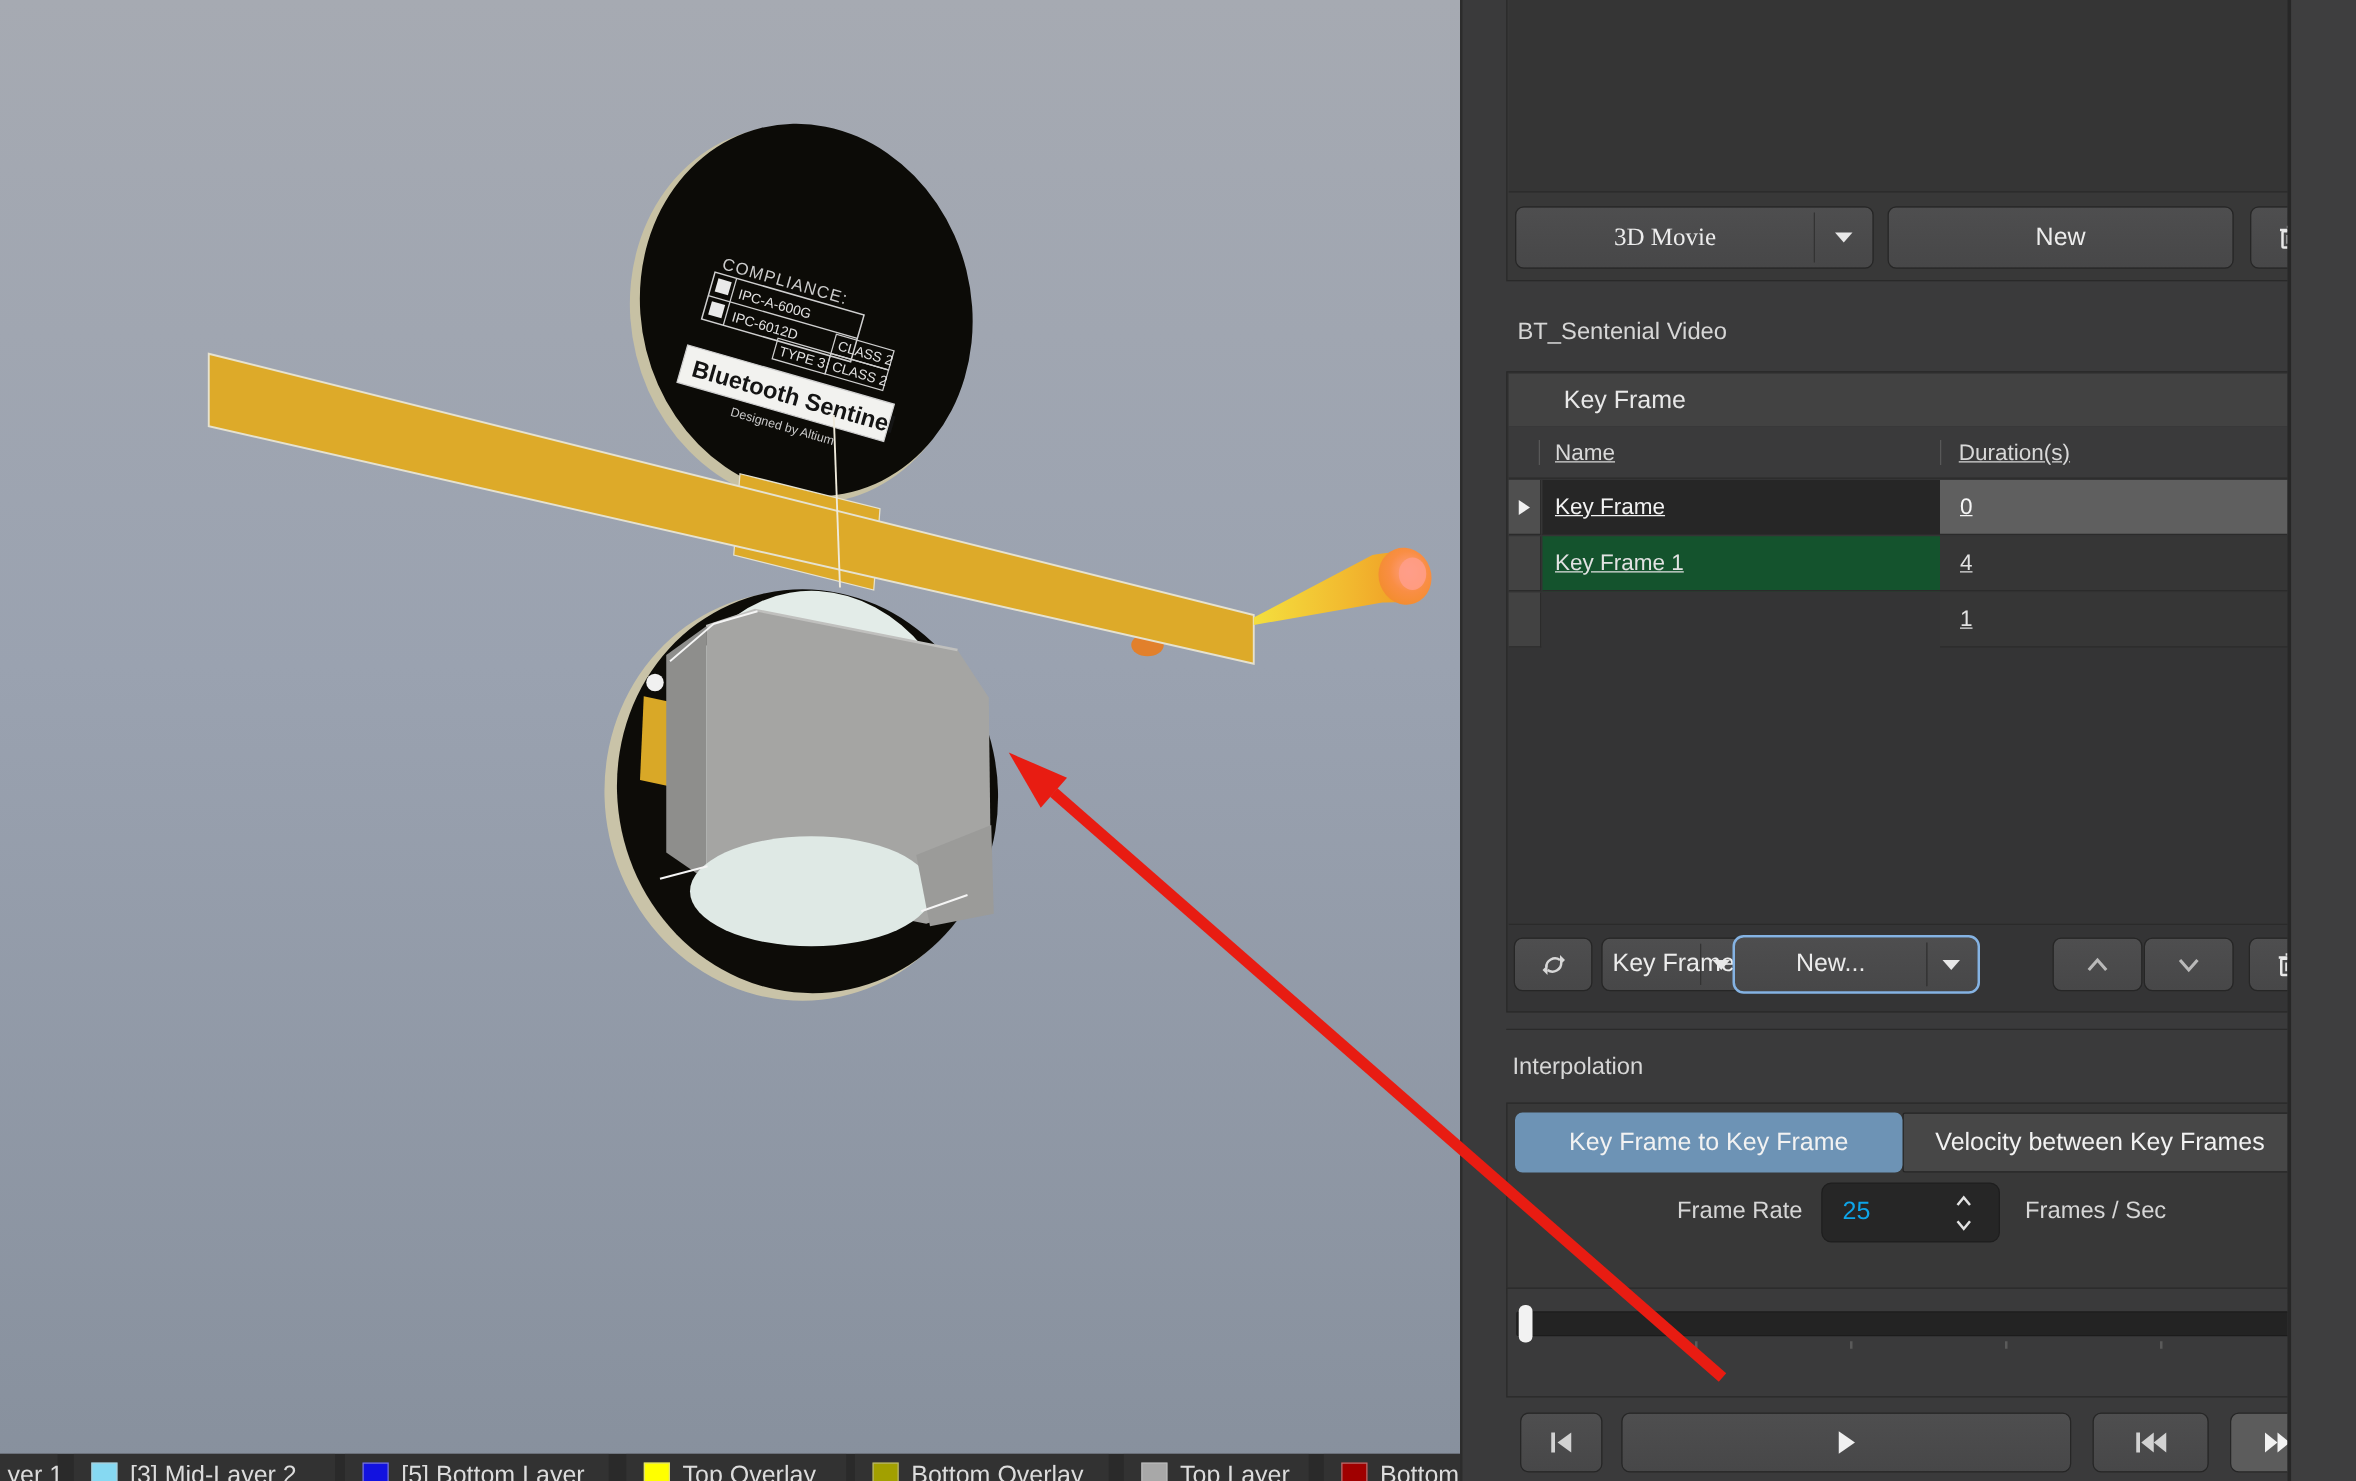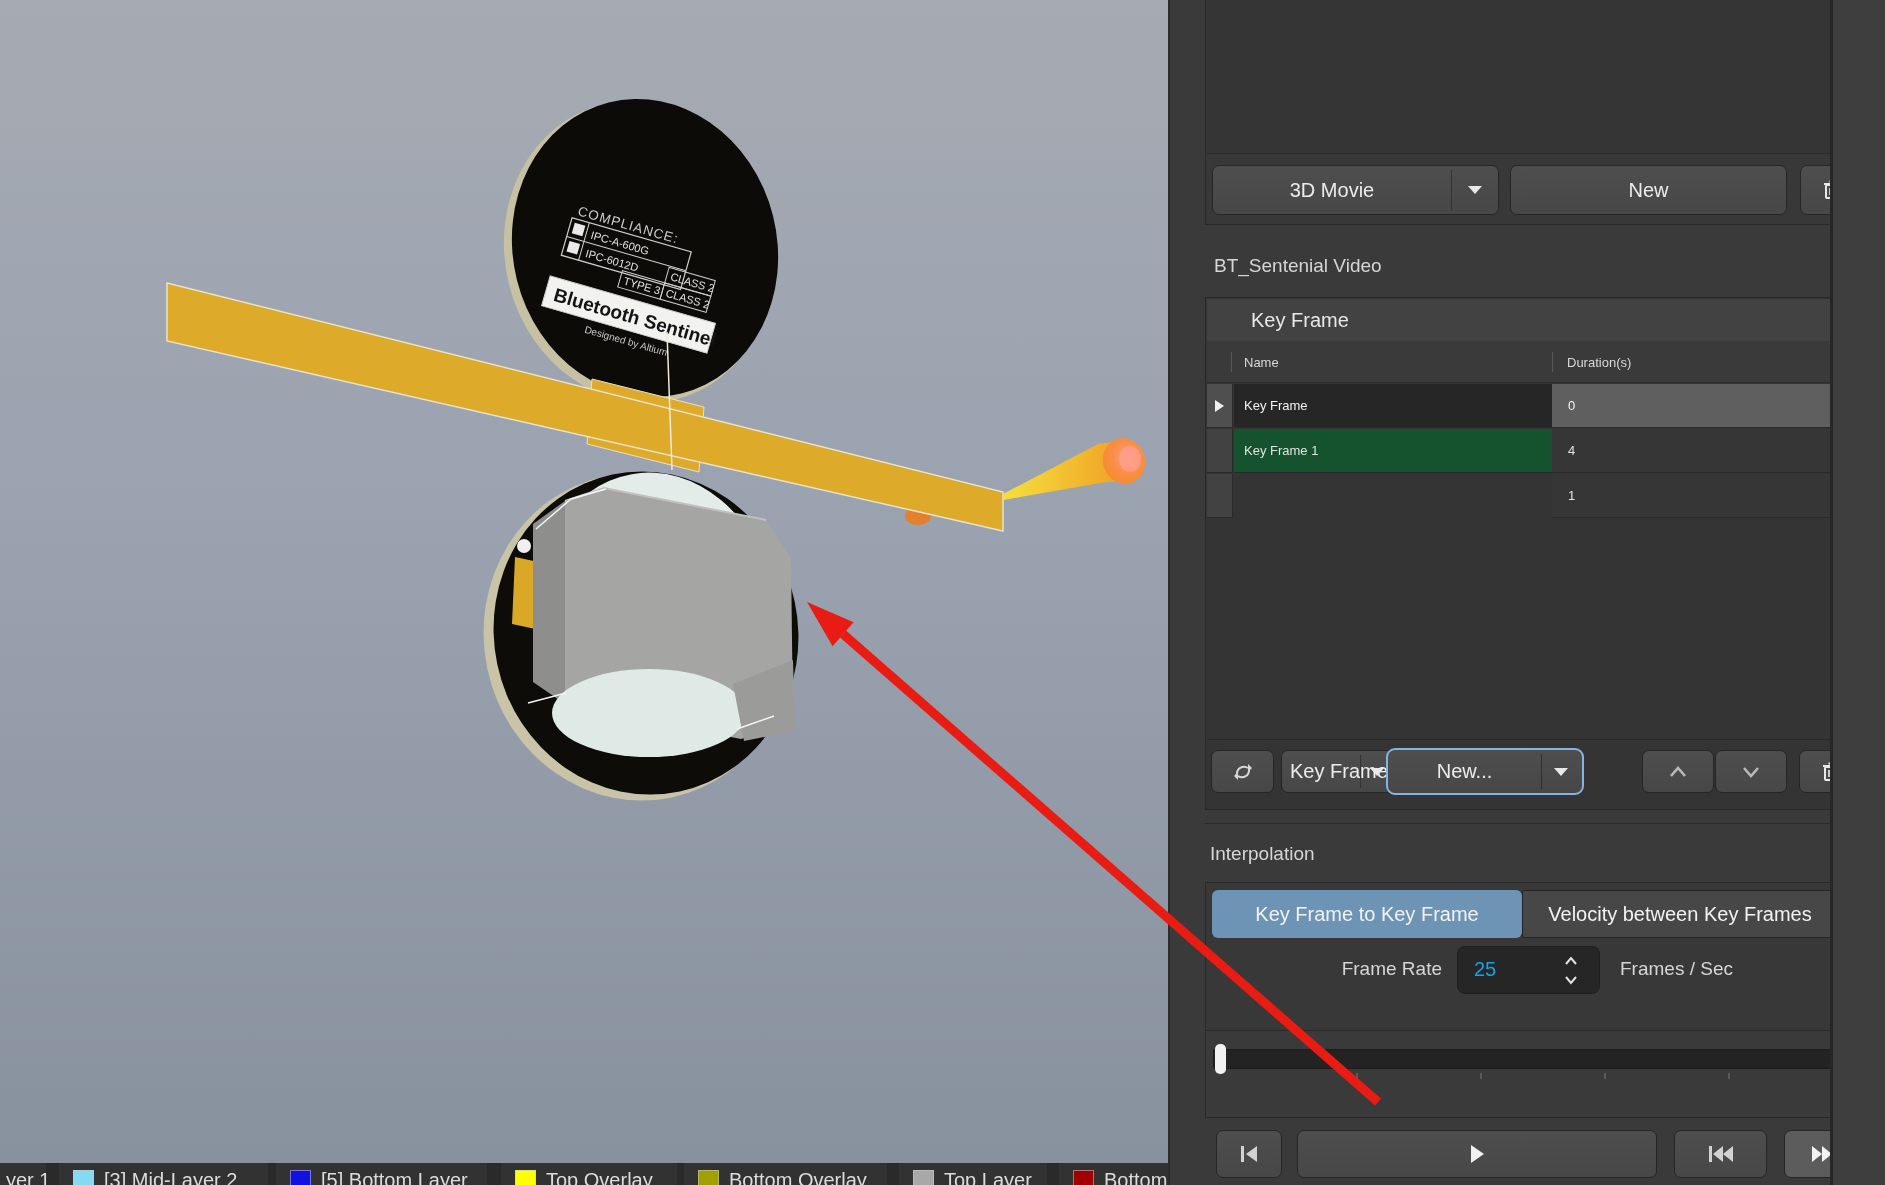--- a/index.html
+++ b/index.html
@@ -28,21 +28,21 @@
   .hline { position:absolute; height:1px; background:#2a2a2a; }
 
   .btn { position:absolute; background:linear-gradient(#4e4e4f,#474748); border:1px solid #262626;
          border-radius:7px; color:#ececec; font-size:20px; display:flex; align-items:center; justify-content:center; }
   .btn .divider { position:absolute; top:4px; bottom:4px; width:1px; background:#333; }
   .caret { width:0; height:0; border-left:7px solid transparent; border-right:7px solid transparent; border-top:8px solid #e8e8e8; }
   .chev-gray { stroke:#b9b9b9; stroke-width:2.5; fill:none; }
   .icon-light { fill:none; stroke:#d8d8d8; stroke-width:2; }
 
   
-  .cell { position:absolute; font-size:13px; color:#e2e2e2; display:flex; align-items:center; }
+  .cell { position:absolute; font-size:18px; color:#e2e2e2; display:flex; align-items:center;text-decoration:underline; }
   .tri-right { width:0; height:0; border-top:6px solid transparent; border-bottom:6px solid transparent; border-left:9px solid #f0f0f0; }
 
   .tab { position:absolute; height:48px; display:flex; align-items:center; justify-content:center;
          font-size:20px; color:#f2f2f2; white-space:nowrap; overflow:hidden; }
   .tab.active { background:#6d93b5; border-radius:6px; }
   .tab.inactive { background:#474747; border:1px solid #242424; border-radius:2px; }
 
   .label-text { position:absolute; color:#d6d6d6; font-size:19px; }
   .spin-chev { stroke:#e2e2e2; stroke-width:2; fill:none; }
 
@@ -157,21 +157,21 @@
   </div>
 </div>
 
 <div id="panel">
  <div id="panel-clip">
 
   <div class="groupbox" style="left:35px; top:-8px; width:905px; height:233px;">
     <div class="abs" style="left:1px; top:1px; right:1px; height:160px; background:#353535; border-bottom:1px solid #2a2a2a;"></div>
   </div>
   <div class="btn" style="left:42px; top:165px; width:287px; height:50px;">
-    <span style="position:absolute; left:0; width:238px; text-align:center;">3D Movie</span>
+    <span style="position:absolute; left:0; width:238px; text-align:center;font-family:Liberation Serif, serif;">3D Movie</span>
     <span class="divider" style="left:238px;"></span>
     <span class="caret" style="position:absolute; left:255px;"></span>
   </div>
   <div class="btn" style="left:340px; top:165px; width:277px; height:50px;">
     <span>New</span>
   </div>
   <div class="btn" style="left:630px; top:165px; width:64px; height:50px;">
     <svg width="18" height="20" viewBox="0 0 18 20">
       <rect x="3" y="5" width="12" height="13" rx="1" fill="none" stroke="#e8e8e8" stroke-width="2"></rect>
       <line x1="1" y1="4" x2="17" y2="4" stroke="#e8e8e8" stroke-width="2"></line>

